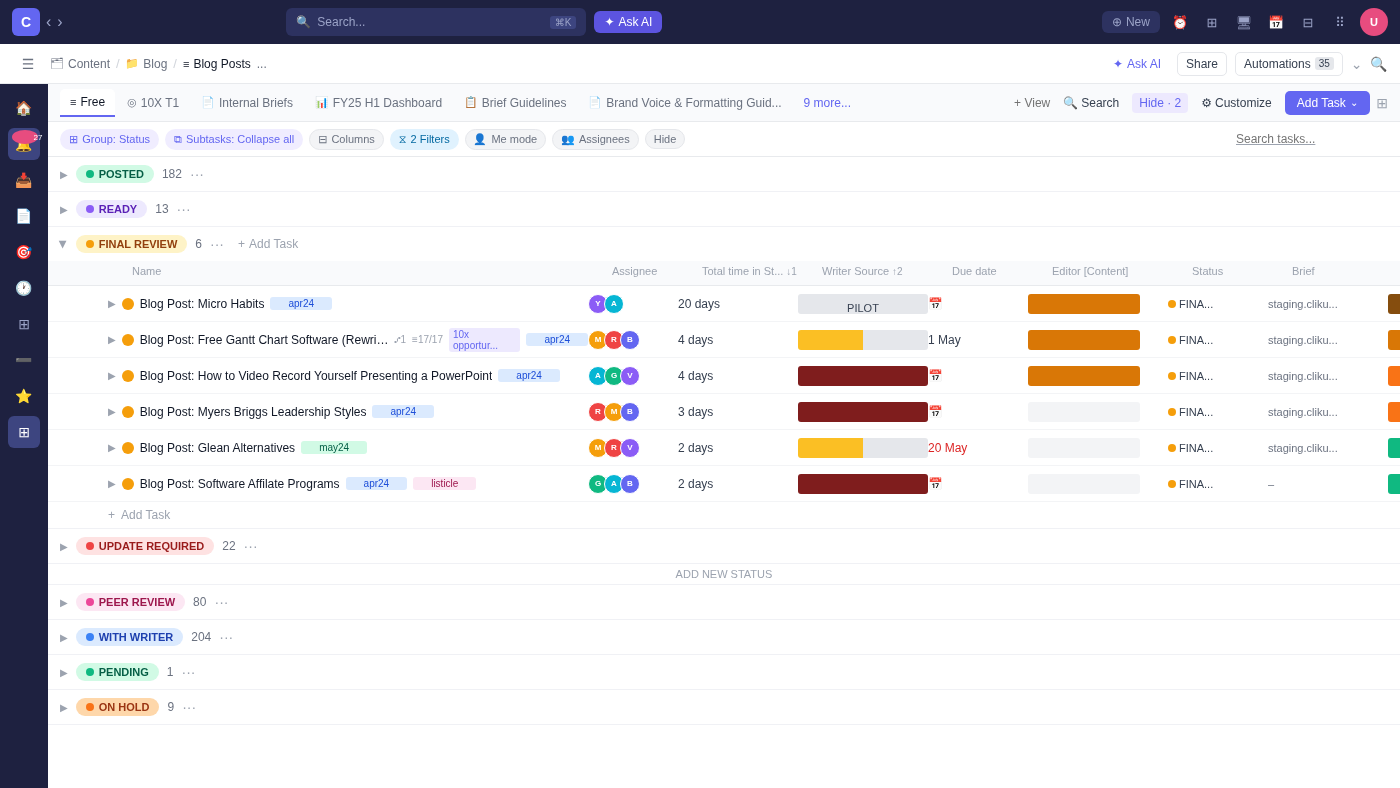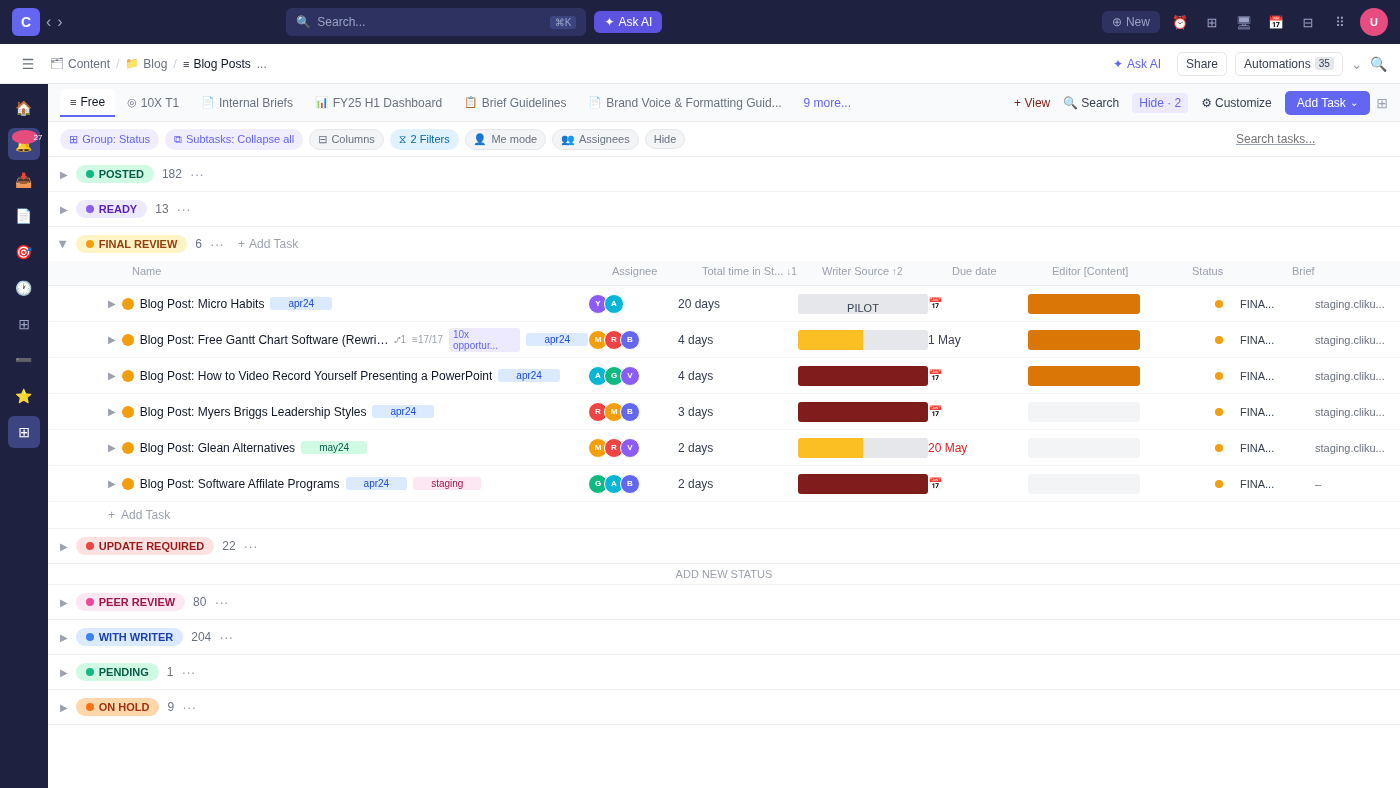--- a/index.html
+++ b/index.html
@@ -196,21 +196,21 @@
       font-size: 12px;
       color: #6b7280;
       cursor: pointer;
       border-radius: 5px 5px 0 0;
       white-space: nowrap;
     }
     .tab.active { color: #111827; font-weight: 500; background: #ffffff; border-bottom: 2px solid #6366f1; }
     .tab-icon { font-size: 11px; }
     .tabs-actions { margin-left: auto; display: flex; align-items: center; gap: 6px; }
     .more-tabs { font-size: 12px; color: #6366f1; cursor: pointer; }
-    .view-btn { display: flex; align-items: center; gap: 4px; font-size: 12px; color: #7f1d1d; cursor: pointer; }
+    .view-btn { display: flex; align-items: center; gap: 4px; font-size: 12px; color: #737373; cursor: pointer; }
     .search-tasks-btn, .hide-btn, .customize-btn {
       font-size: 12px;
       color: #374151;
       cursor: pointer;
       padding: 3px 7px;
       border-radius: 4px;
       display: flex;
       align-items: center;
       gap: 3px;
     }
@@ -374,21 +374,21 @@
     .bar-half-yellow { background: linear-gradient(to right, #fbbf24 50%, #e5e7eb 50%); }
     .due-cell { flex: 0 0 100px; font-size: 12px; color: #374151; display: flex; align-items: center; gap: 4px; }
     .due-overdue { color: #dc2626; font-weight: 500; }
     .due-icon { color: #9ca3af; font-size: 12px; }
     .editor-cell { flex: 0 0 140px; }
     .editor-bar {
       height: 20px; border-radius: 3px;
     }
     .bar-editor-orange { background: #d97706; width: 80%; }
     .bar-editor-empty { background: #f3f4f6; width: 80%; }
-    .status-cell { flex: 0 0 100px; display: flex; align-items: center; gap: 17px; margin-left: 47px; }
+    .status-cell { flex: 0 0 100px; display: flex; align-items: center; gap: 3px; }
     .brief-cell { flex: 0 0 120px; font-size: 11px; color: #6b7280; white-space: nowrap; overflow: hidden; text-overflow: ellipsis; }
 
     .add-task-row {
       display: flex;
       align-items: center;
       padding: 6px 0 6px 60px;
       gap: 6px;
       color: #9ca3af;
       font-size: 12px;
       cursor: pointer;
@@ -830,21 +830,21 @@
           </div>
           <div style="flex:0 0 50px;height:20px;border-radius:3px;background:#10b981;"></div>
         </div>
 
         <div class="task-row">
           <div class="task-name-cell">
             <span class="expand-row-chevron">▶</span>
             <span class="task-status-dot dot-orange"></span>
             <span class="task-name-text">Blog Post: Software Affilate Programs</span>
             <span class="task-tag tag-apr">apr24</span>
-            <span class="task-tag tag-listicle">staging</span>
+            <span class="task-tag tag-listicle">listicle</span>
           </div>
           <div class="assignee-cell">
             <div class="avatar-stack">
               <div class="mini-avatar av4">G</div>
               <div class="mini-avatar av2">A</div>
               <div class="mini-avatar av6">B</div>
             </div>
           </div>
           <div class="time-cell">
             <span>2 days</span>

